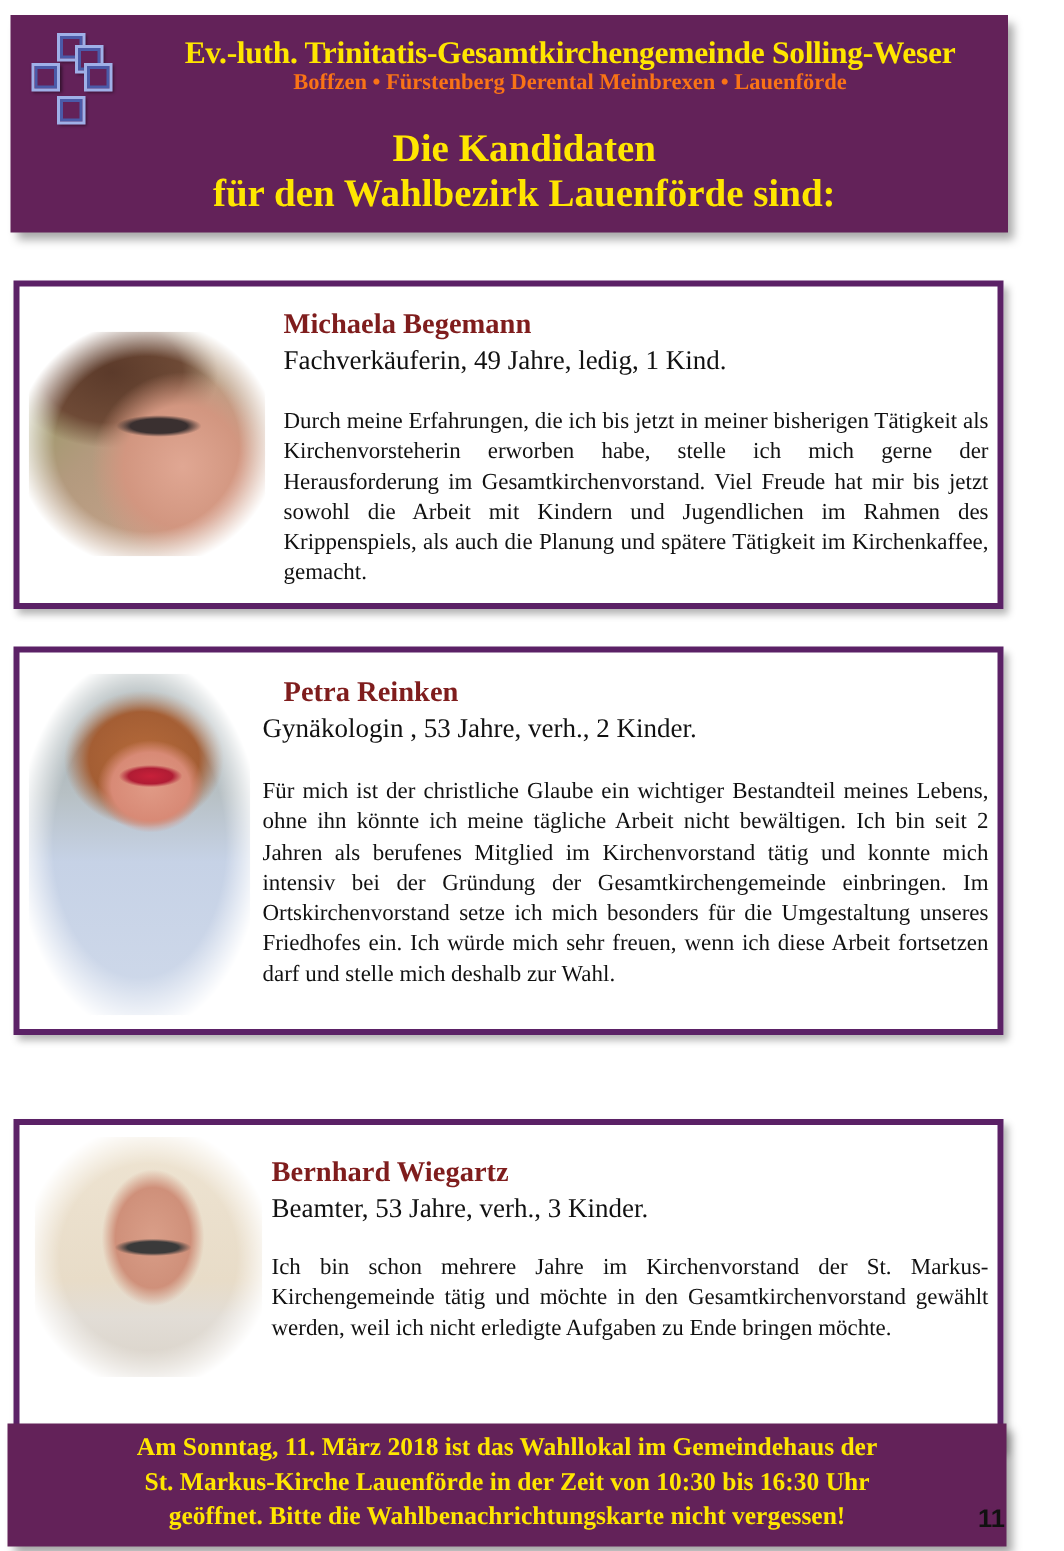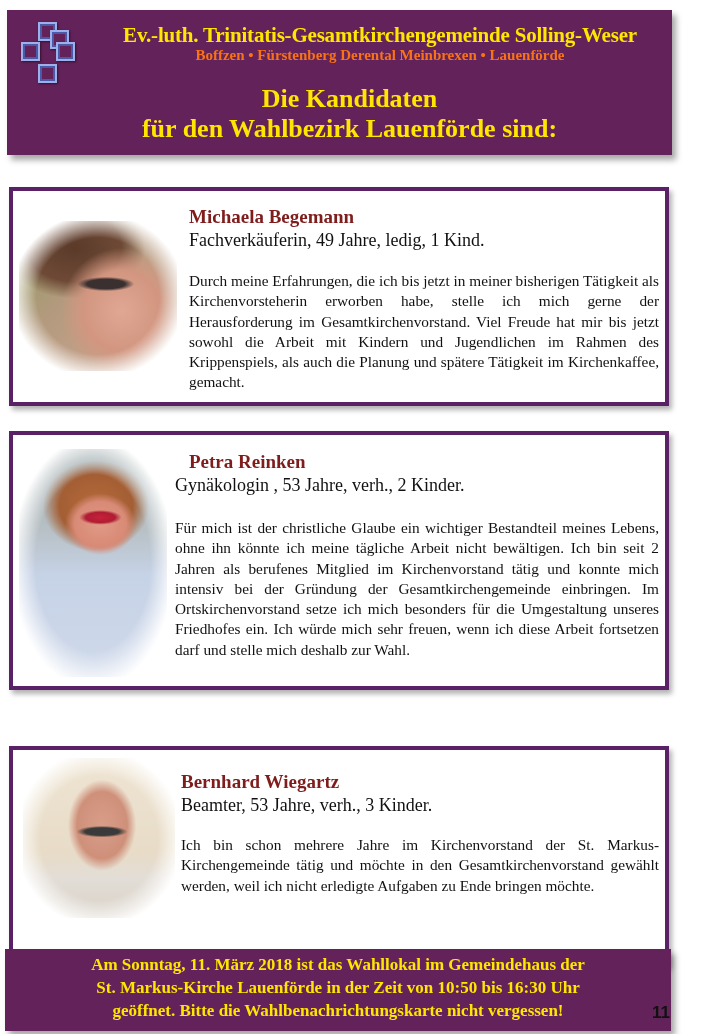--- a/index.html
+++ b/index.html
@@ -83,18 +83,18 @@
                 linear-gradient(180deg, #eee4d2 0%, #e8dcc8 60%, #e2ddd6 75%, #d9d2c8 100%);">
   </div>
   <div class="cname" style="left:168px; top:21px;">Bernhard Wiegartz</div>
   <div class="cinfo" style="left:168px; top:45px;">Beamter, 53 Jahre, verh., 3 Kinder.</div>
   <div class="cbio" style="left:168px; top:85px; width:478px; hyphens:auto;" lang="de">Ich bin schon mehrere Jahre im Kirchenvorstand der St. Markus-Kirchengemeinde tätig und möchte in den Gesamtkirchenvorstand gewählt werden, weil ich nicht erledigte Aufgaben zu Ende bringen möchte.</div>
 </div>
 
 <div id="footer" class="purple-box">
   <div class="f-text">
     <div>Am Sonntag, 11. März 2018 ist das Wahllokal im Gemeindehaus der</div>
-    <div>St. Markus-Kirche Lauenförde in der Zeit von 10:50 bis 16:30 Uhr</div>
+    <div>St. Markus-Kirche Lauenförde in der Zeit von 10:30 bis 16:30 Uhr</div>
     <div>geöffnet.  Bitte die Wahlbenachrichtungskarte nicht vergessen!</div>
   </div>
 </div>
 
 <div class="page-num">11</div>
 
 </body></html>

